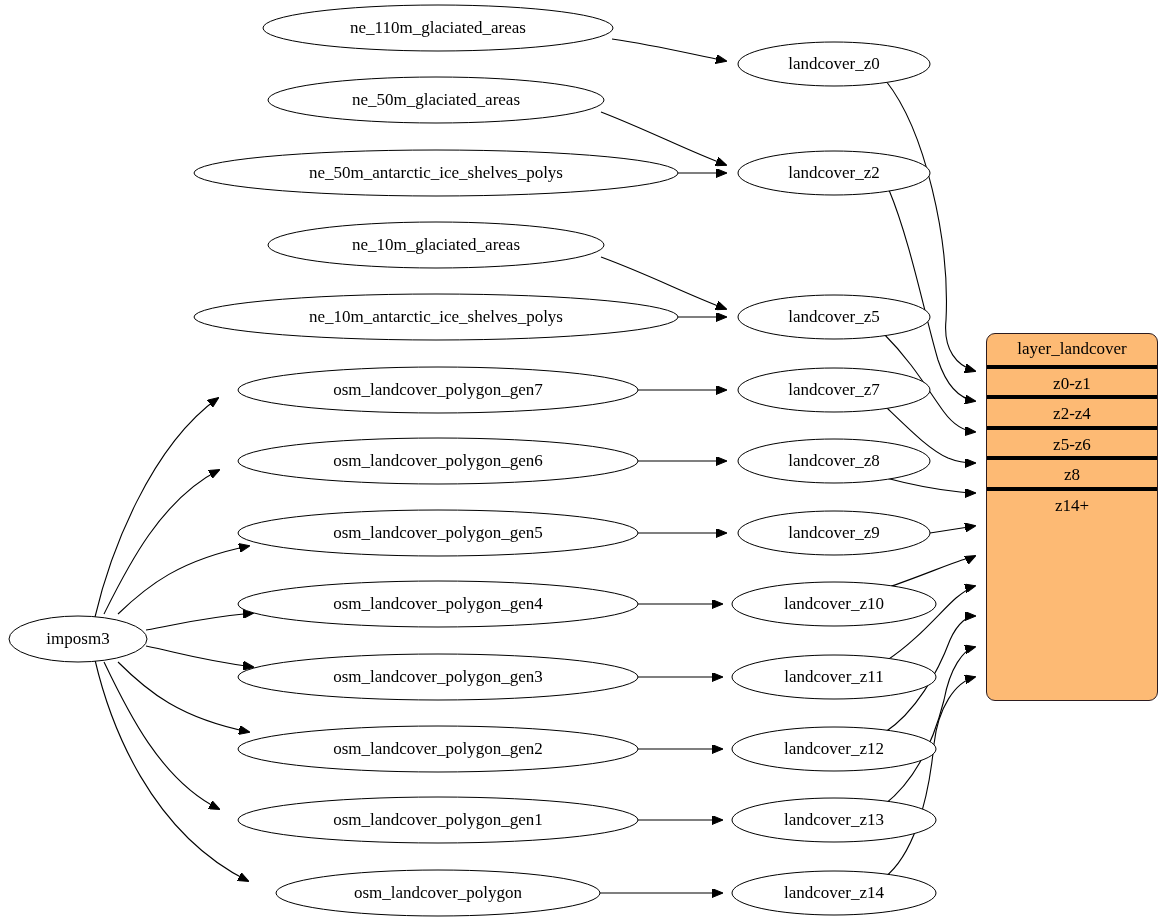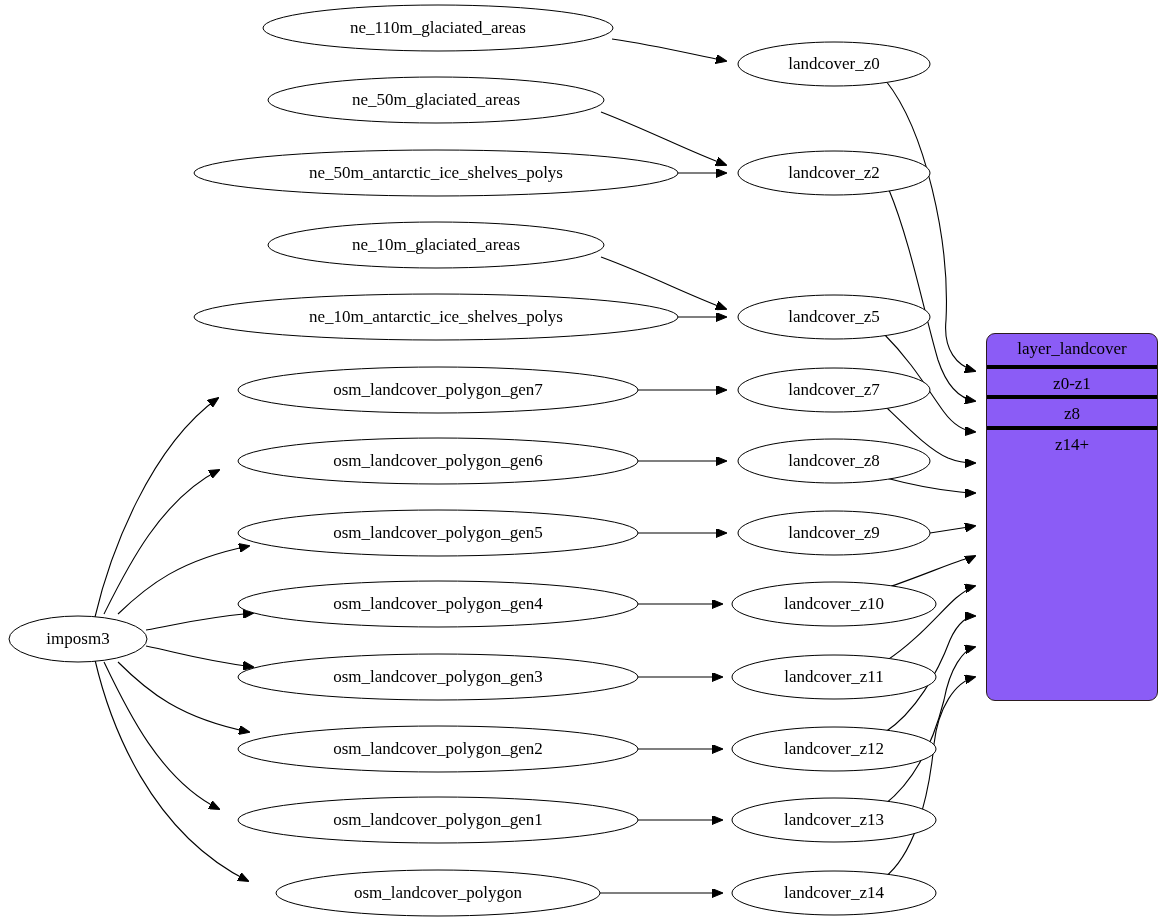--- a/index.html
+++ b/index.html
@@ -18,21 +18,21 @@
     font-size:17px;fill:#000000;text-anchor:middle;dominant-baseline:middle;
   }
   .edge{fill:none;stroke:#000000;stroke-width:1.1;}
   .arrow{fill:#000000;stroke:#000000;stroke-width:1;}
 
   
   #table-landcover{
     position:absolute;
     left:986px;top:333px;
     width:172px;height:368px;
-    background:#8b5cf6;
+    background:#fdba74;
     border:1px solid #2b1b1f;
     border-radius:9px;
     box-sizing:border-box;
     overflow:hidden;
   }
   #table-landcover .trow{
     height:30.58px;
     line-height:30.58px;
     text-align:center;
     font-size:17px;
@@ -195,17 +195,19 @@
     </g>
     <g>
       <ellipse class="ell" cx="834" cy="893" rx="102" ry="22"></ellipse>
       <text class="elabel" x="834" y="894">landcover_z14</text>
     </g>
   </svg>
 
   <div id="table-landcover">
     <div class="trow head">layer_landcover</div>
     <div class="trow">z0-z1</div>
+    <div class="trow">z2-z4</div>
+    <div class="trow">z5-z6</div>
     <div class="trow">z8</div>
     <div class="trow">z14+</div>
   </div>
 
 </div>
 
 </body></html>

